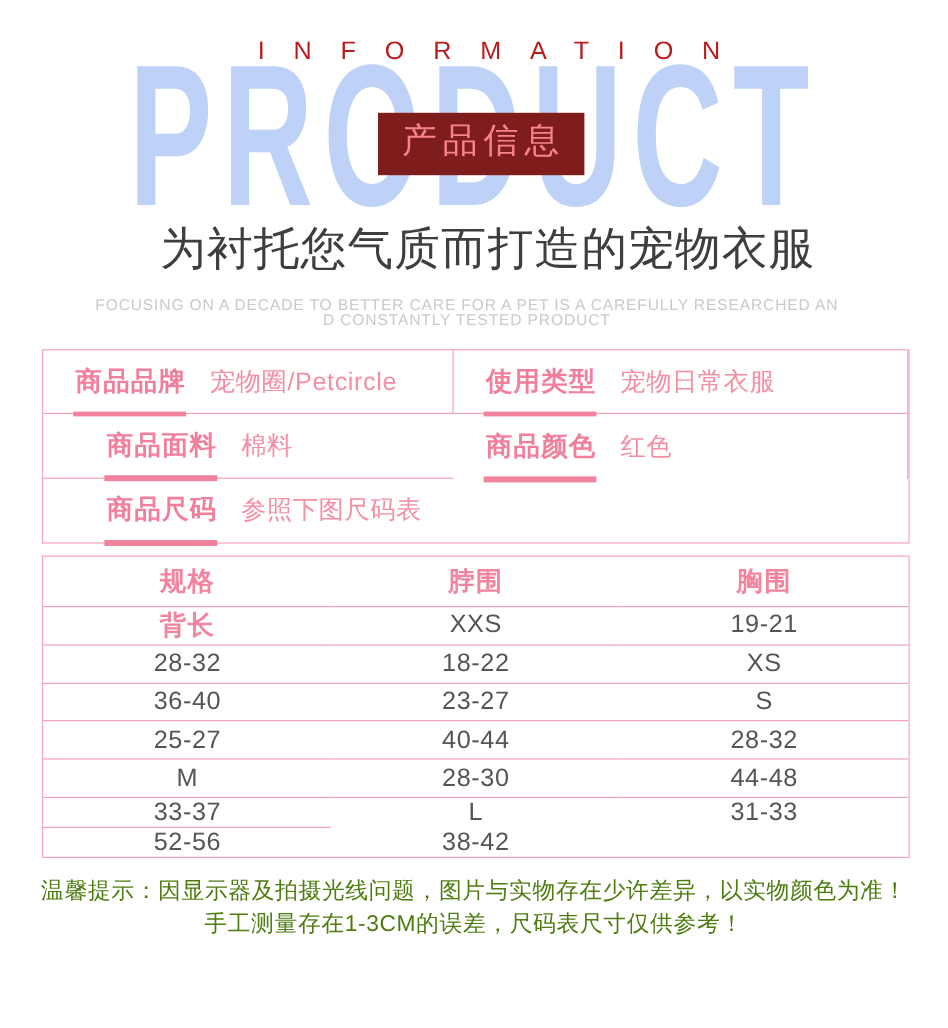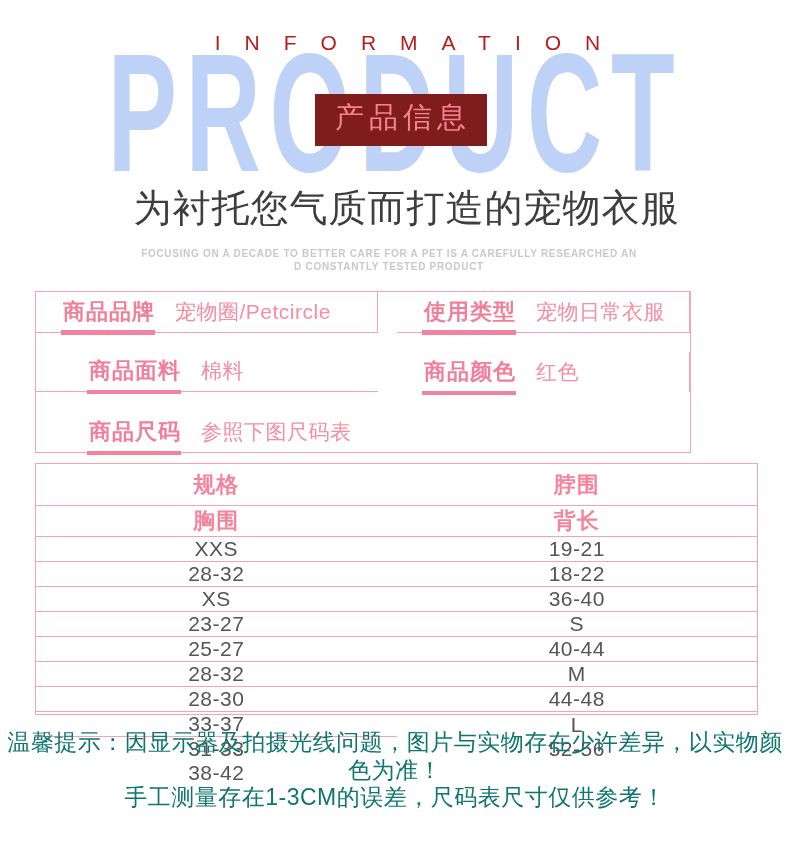--- a/index.html
+++ b/index.html
@@ -67,38 +67,37 @@
     font-weight: 400;
     color: #3e3e3e;
     letter-spacing: 1px;
     white-space: nowrap;
     padding-left: 23px;
   }
   .tagline {
     position: absolute;
     top: 247px; left: 0; right: 12px;
     text-align: center;
-    font-size: 10px;
+    font-size: 13px;
     line-height: 13px;
     color: #c9c9c9;
     letter-spacing: 0.7px;
-    font-weight: 700;
+    font-weight: 400;
   }
 
   
   .attr-table {
     position: absolute;
     top: 291px; left: 35px;
-    width: 656px; height: 162px;
+    width: 723px; height: 162px;
     box-sizing: border-box;
     border: 1.5px solid #f6a3b8;
     display: grid;
     grid-template-columns: 342px 1fr;
     grid-template-rows: 1fr 1fr 1fr;
-    gap: 19px;
   }
   .attr-cell {
     display: flex;
     align-items: center;
     box-sizing: border-box;
     border-bottom: 1.5px solid #f6a3b8;
     overflow: visible;
   }
   .attr-cell.row-last { border-bottom: none; }
   .attr-cell.col-left { border-right: 1.5px solid #f6a3b8; padding-left: 27px; }
@@ -131,21 +130,21 @@
   }
 
   
   .size-table {
     position: absolute;
     top: 463px; left: 35px;
     width: 723px; height: 252px;
     box-sizing: border-box;
     border: 1.5px solid #f6a3b8;
     display: grid;
-    grid-template-columns: repeat(2, 1fr);
+    grid-template-columns: repeat(3, 1fr);
     grid-template-rows: 42px repeat(5, 1fr);
   }
   .size-cell {
     display: flex;
     align-items: center;
     justify-content: center;
     box-sizing: border-box;
     font-size: 21px;
     color: #555555;
     letter-spacing: 0.5px;
@@ -156,23 +155,23 @@
     font-size: 22px;
     letter-spacing: 1px;
   }
   .size-cell.row-sep { border-bottom: 1.5px solid #f6a3b8; }
 
   
   .notes {
     position: absolute;
     top: 729px; left: 0; right: 0;
     text-align: center;
-    font-size: 23px;
+    font-size: 19px;
     line-height: 27.5px;
-    color: #0f766e;
+    color: #4d7c0f;
     letter-spacing: 0.5px;
   }
 </style>
 </head>
 <body>
 
 <div class="page">
 
   <div class="kicker">INFORMATION</div>
 

